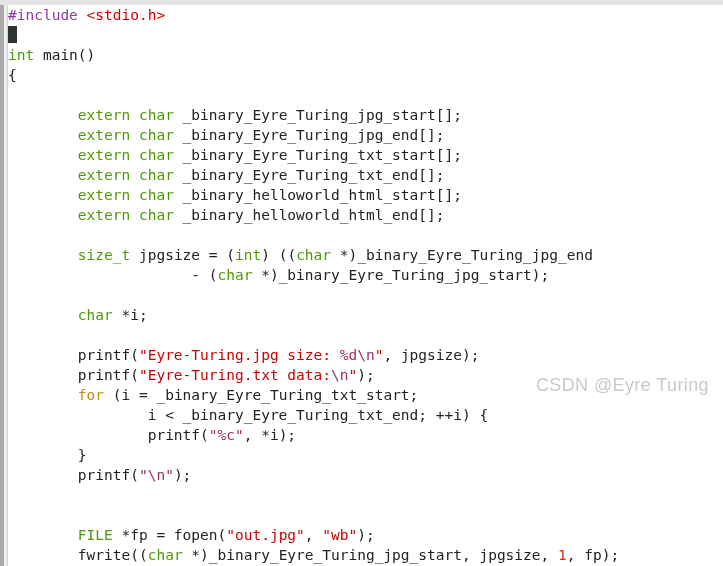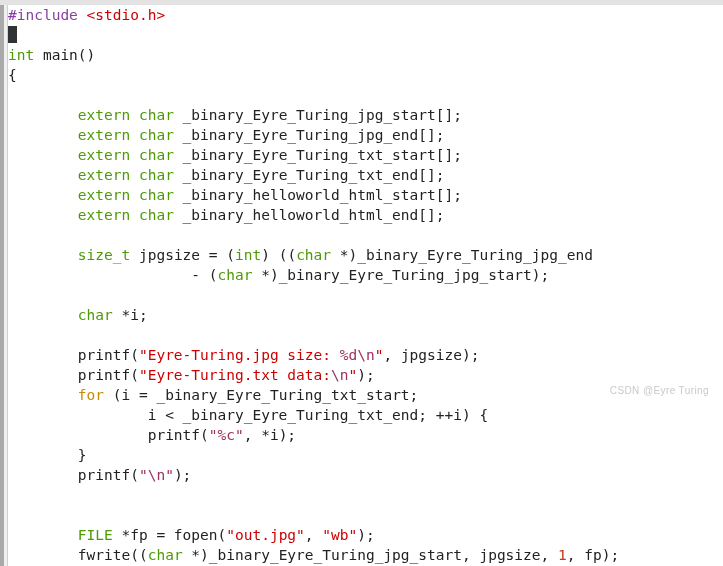--- a/index.html
+++ b/index.html
@@ -93,21 +93,21 @@
     background: #2e3436;
     vertical-align: -3px;
   }
 
   
   .watermark {
     position: absolute;
     right: 14px;
     bottom: 18px;
     font-family: "Liberation Sans", sans-serif;
-    font-size: 10px;
+    font-size: 18px;
     color: #c9c9c9;
     letter-spacing: 0.4px;
     user-select: none;
     white-space: nowrap;
   }
   .watermark-ghost {
     position: absolute;
     right: 30px;
     bottom: 1px;
     font-family: "Liberation Sans", sans-serif;

